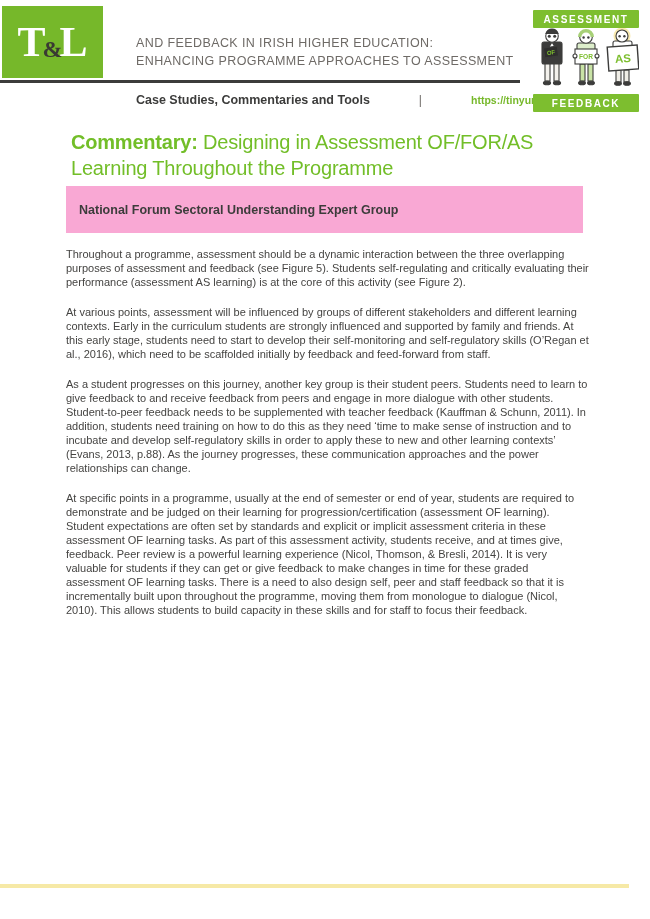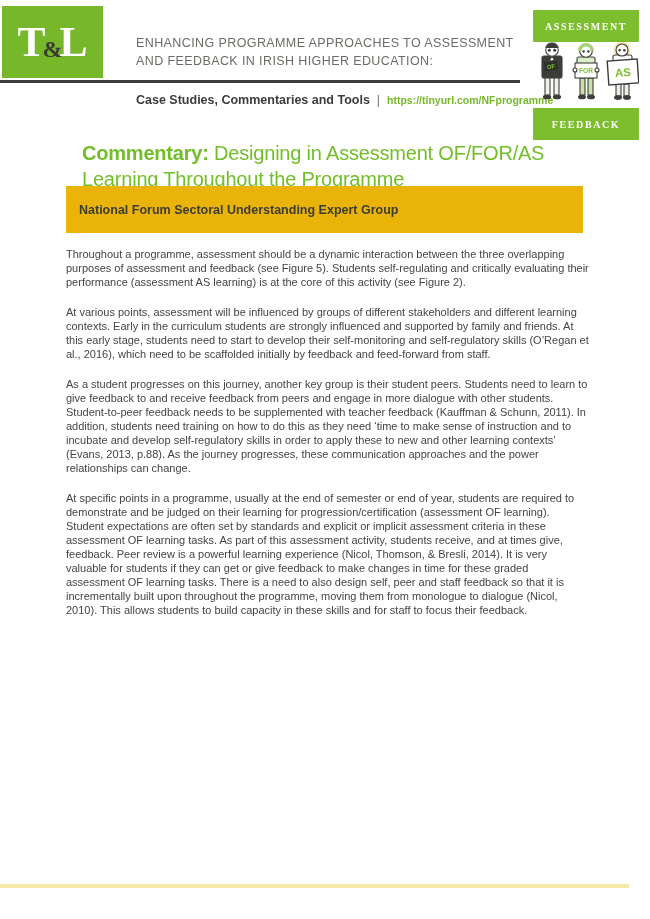--- a/index.html
+++ b/index.html
@@ -22,43 +22,43 @@
   .logo .big{color:#ffffff;font-size:42px;line-height:1;}
   .logo .amp{color:#3a3a33;font-size:24px;line-height:1;position:relative;top:7px;margin:0 -3px;}
   .header-caps{
     position:absolute;left:136px;top:34px;width:400px;
     font-size:12.5px;line-height:18px;letter-spacing:0.4px;
     color:#6e6a66;
   }
   .dark-rule{position:absolute;left:0;top:80px;width:520px;height:3px;background:#3c3c3b;}
   .subheader{
     position:absolute;left:136px;top:93px;width:470px;
-    display:flex;align-items:baseline;white-space:nowrap;
+    display:flex;align-items:baseline;white-space:nowrap;gap:42px;
   }
   .subheader .bold-part{font-weight:700;font-size:12.5px;color:#3c3c3b;}
   .subheader .sep{margin:0 7px;color:#6e6a66;font-size:12px;}
   .subheader .url{font-weight:700;font-size:10.5px;color:#76b82a;text-decoration:none;}
   
   .badge{position:absolute;left:533px;top:10px;width:106px;}
   .badge-bar{
-    height:32px;background:#7dbe2f;border-radius:1px;
+    height:18px;background:#7dbe2f;border-radius:1px;
     color:#ffffff;font-weight:700;font-size:10px;letter-spacing:1.6px;
-    display:flex;align-items:center;justify-content:center;font-family:Liberation Serif, serif;
+    display:flex;align-items:center;justify-content:center;
   }
   .badge-figures{display:block;width:106px;height:66px;}
   
   .doc-title{
     position:absolute;left:66px;top:124px;width:500px;
     font-size:20px;line-height:26px;color:#72be28;letter-spacing:-0.2px;
   }
   .doc-title .prefix{font-weight:700;}
   
   .banner{
     position:absolute;left:66px;top:186px;width:517px;height:47px;
-    background:#eab308;display:flex;align-items:center;
+    background:#f9a8d4;display:flex;align-items:center;
   }
   .banner-label{margin-left:13px;font-size:12.5px;font-weight:700;color:#3c3c3b;}
   
   .body-text{
     position:absolute;left:66px;top:247px;width:524px;
     font-size:11px;line-height:14px;color:#454442;
   }
   .body-text p{margin:0 0 16px 0;}
   
   .footer-line{position:absolute;left:0;top:884px;width:629px;height:4px;background:#f6e9a6;}
@@ -68,22 +68,22 @@
 
 <div class="page">
 
   <div class="logo">
     <span class="big">T</span>
     <span class="amp">&amp;</span>
     <span class="big">L</span>
   </div>
 
   <div class="header-caps">
+    <div>AND FEEDBACK IN IRISH HIGHER EDUCATION:</div>
     <div>ENHANCING PROGRAMME APPROACHES TO ASSESSMENT</div>
-    <div>AND FEEDBACK IN IRISH HIGHER EDUCATION:</div>
   </div>
 
   <div class="dark-rule"></div>
 
   <div class="subheader">
     <span class="bold-part">Case Studies, Commentaries and Tools</span>
     <span class="sep">|</span>
     <a href="#" class="url">https://tinyurl.com/NFprogramme</a>
   </div>
 
@@ -136,21 +136,21 @@
         <circle cx="90.4" cy="8.2" r="1.2" fill="#3c3c3b" stroke="none"></circle>
         <g transform="rotate(-4 89 30)">
           <rect x="74" y="18" width="30" height="24" fill="#ffffff" stroke-width="1.4"></rect>
           <text x="89" y="34.5" text-anchor="middle" font-size="11.5" font-weight="700" fill="#7dbe2f" stroke="none" font-family="Liberation Sans, sans-serif">AS</text>
         </g>
       </g>
     </svg>
     <div class="badge-bar">FEEDBACK</div>
   </div>
 
-  <h1 class="doc-title" style="margin:16px;font-weight:400;">
+  <h1 class="doc-title" style="margin:5px;font-weight:400;">
     <span class="prefix">Commentary:</span><span> Designing in Assessment OF/FOR/AS Learning Throughout the Programme</span>
   </h1>
 
   <div class="banner">
     <span class="banner-label">National Forum Sectoral Understanding Expert Group</span>
   </div>
 
   <div class="body-text">
     <p>Throughout a programme, assessment should be a dynamic interaction between the three overlapping purposes of assessment and feedback (see Figure 5). Students self-regulating and critically evaluating their performance (assessment AS learning) is at the core of this activity (see Figure 2).</p>
     <p>At various points, assessment will be influenced by groups of different stakeholders and different learning contexts. Early in the curriculum students are strongly influenced and supported by family and friends. At this early stage, students need to start to develop their self-monitoring and self-regulatory skills (O’Regan et al., 2016), which need to be scaffolded initially by feedback and feed-forward from staff.</p>

